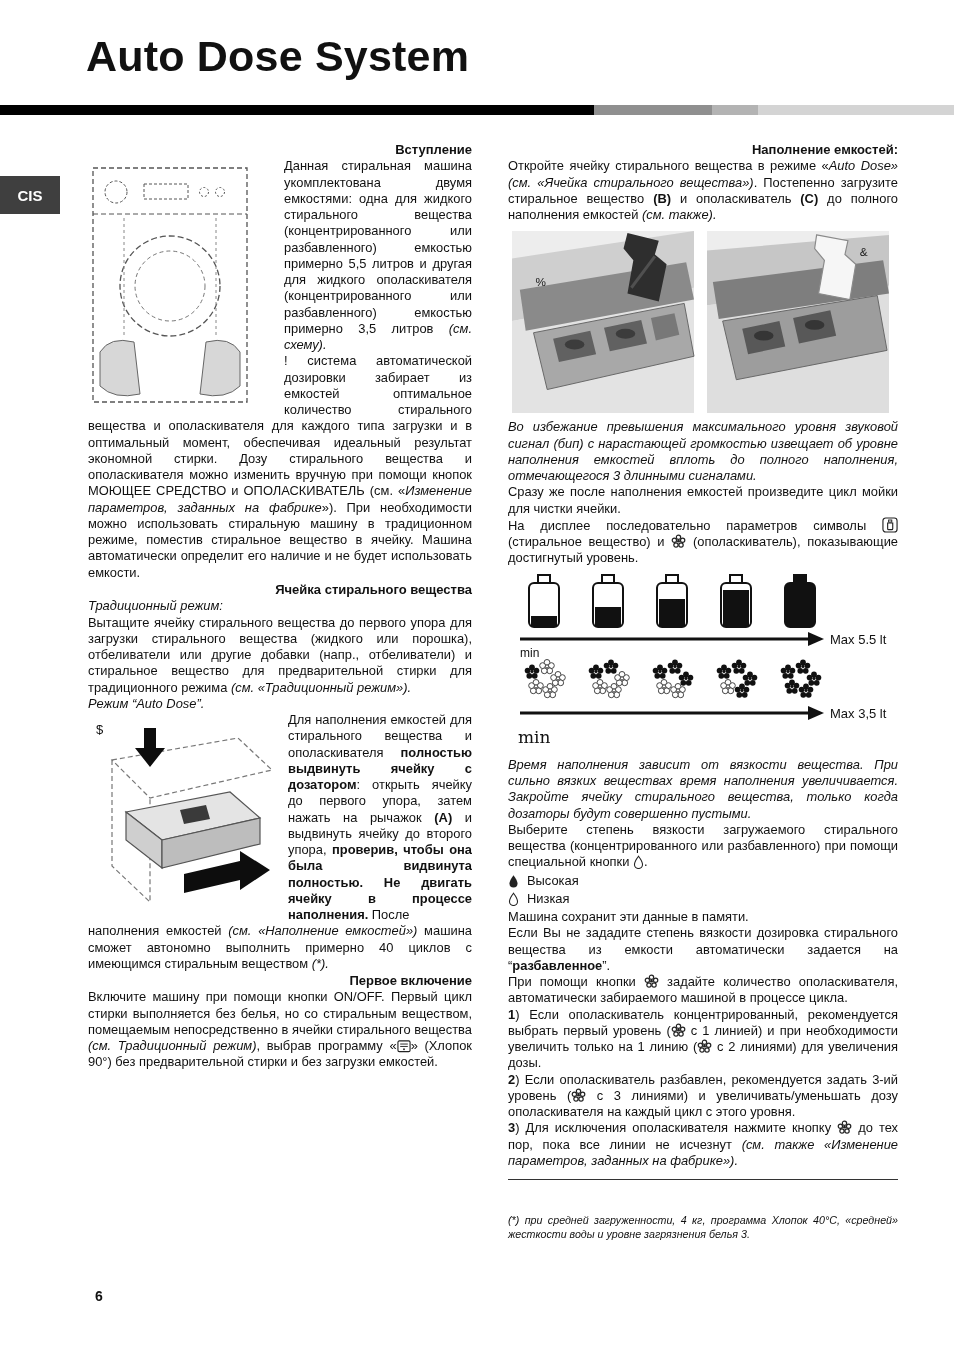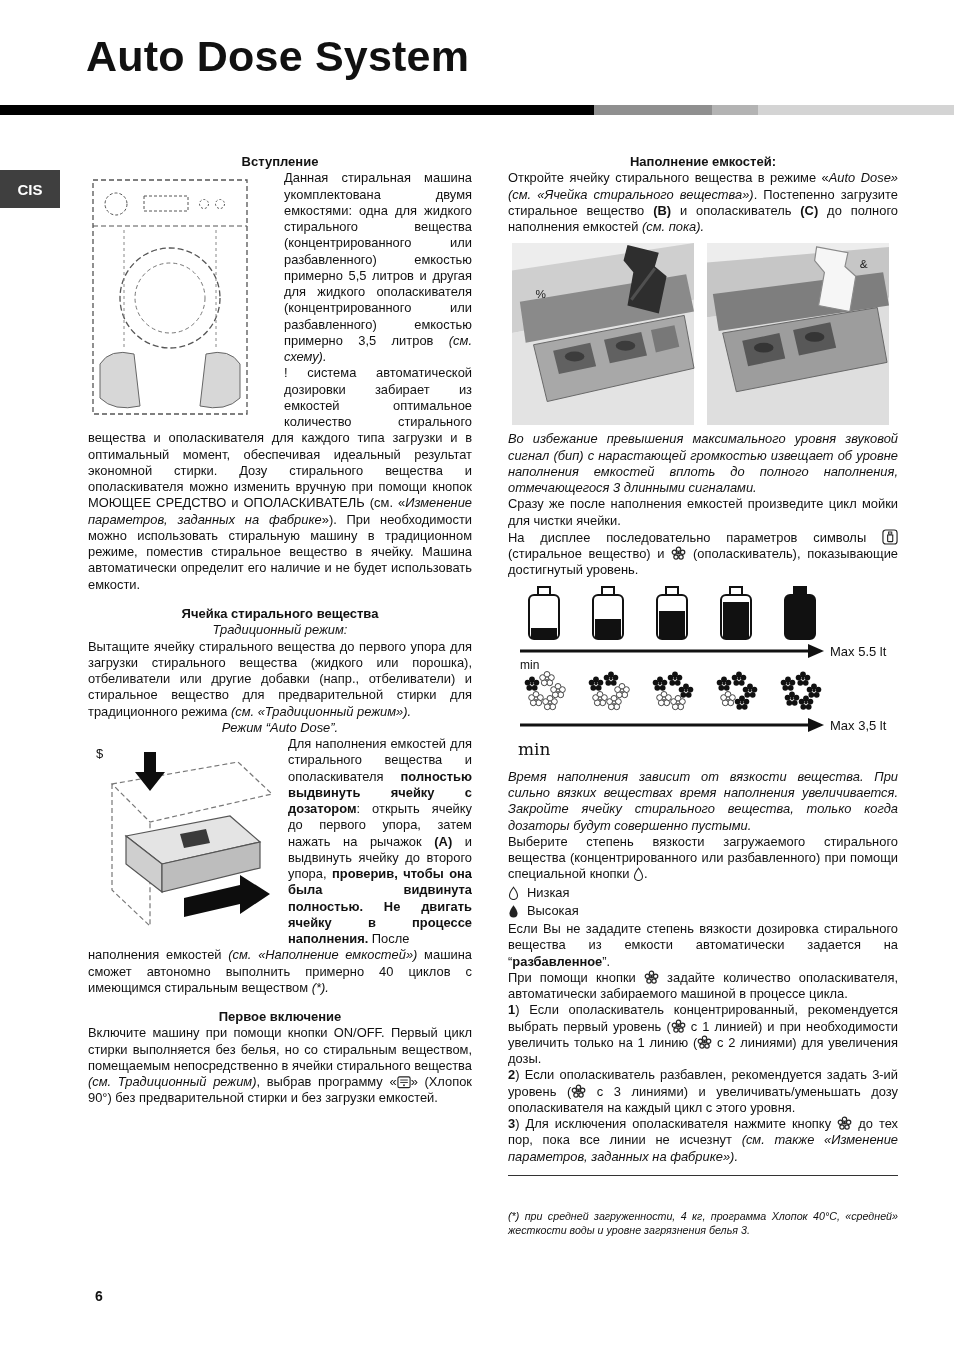--- a/index.html
+++ b/index.html
@@ -5,31 +5,31 @@
   * { margin:0; padding:0; box-sizing:border-box; }
   html,body { background:#fff; }
   body { width:954px; height:1350px; position:relative; overflow:hidden;
          font-family:"Liberation Sans", sans-serif; color:#111; }
   .page-title { font-size:43px; font-weight:700; margin:32px 0 0 86px; letter-spacing:0.2px; }
   .title-rule { margin-top:24px; height:10px; display:flex; width:954px; }
   .seg1 { width:594px; background:#000; }
   .seg2 { width:118px; background:#8f8f8f; }
   .seg3 { width:46px;  background:#b3b3b3; }
   .seg4 { flex:1;      background:#d4d4d4; }
-  .cis-tab { position:absolute; left:0; top:170px; width:60px; height:38px;
+  .cis-tab { position:absolute; left:0; top:176px; width:60px; height:38px;
              background:#3f3f3f; color:#fff; font-weight:700; font-size:15px;
              display:flex; align-items:center; justify-content:center; }
   .columns { display:flex; margin:26px 0 0 88px; gap:36px; }
   .col { width:384px; font-size:12.9px; line-height:1.26; text-align:justify; }
   .col-right { width:390px; }
-  h3 { font-size:13px; font-weight:700; clear:both; text-align:center; margin-top:13px; }
+  h3 { font-size:13px; font-weight:700; clear:both; text-align:right; margin-top:1px; }
   p { margin:0; }
   .i { font-style:italic; }
   .b { font-weight:700; }
-  .lbl { text-align:center; }
+  .lbl { text-align:left; }
   .figure { float:left; margin:4px 10px 2px 0; }
   .photos { display:flex; gap:5px; margin:8px 0 6px 0; }
   .photos svg { display:block; }
   .diagram { margin:6px 0 4px 0; }
   .visc-line { display:flex; align-items:center; gap:8px; margin:2px 0; text-align:left; }
   .fn-rule { border:none; border-top:1px solid #333; margin:10px 0 5px 0; }
   .footnote { font-size:10.7px; font-style:italic; line-height:1.3;margin-top:34px; }
   .page-number { position:absolute; left:95px; top:1288px; font-weight:700; font-size:14px; }
   .ic { display:inline-block; vertical-align:-3px; }
 </style>
@@ -104,21 +104,21 @@
       <p><span>Включите машину при помощи кнопки ON/OFF. Первый цикл стирки выполняется без белья, но со стиральным веществом, помещаемым непосредственно в ячейки стирального вещества </span><span class="i">(см. Традиционный режим)</span><span>, выбрав программу «</span><svg class="ic" width="14" height="14" viewBox="0 0 15 15">
             <rect x="1" y="2" width="13" height="11.5" rx="1.5" fill="none" stroke="#222" stroke-width="1.2"></rect>
             <line x1="3.4" y1="5.4" x2="11.6" y2="5.4" stroke="#222"></line>
             <line x1="3.4" y1="8" x2="11.6" y2="8" stroke="#222"></line>
             <circle cx="7.5" cy="11" r="1" fill="#222"></circle>
           </svg><span>» (Хлопок 90°) без предварительной стирки и без загрузки емкостей.</span></p>
     </div>
 
     <div class="col col-right">
       <h3>Наполнение емкостей:</h3>
-      <p><span>Откройте ячейку стирального вещества в режиме «</span><span class="i">Auto Dose» (см. «Ячейка стирального вещества»)</span><span>. Постепенно загрузите стиральное вещество </span><span class="b">(B)</span><span> и ополаскиватель </span><span class="b">(C)</span><span> до полного наполнения емкостей </span><span class="i">(см. пока).</span></p>
+      <p><span>Откройте ячейку стирального вещества в режиме «</span><span class="i">Auto Dose» (см. «Ячейка стирального вещества»)</span><span>. Постепенно загрузите стиральное вещество </span><span class="b">(B)</span><span> и ополаскиватель </span><span class="b">(C)</span><span> до полного наполнения емкостей </span><span class="i">(см. также).</span></p>
 
       <div class="photos">
         <svg width="190" height="182" viewBox="0 0 186 186">
           <rect width="186" height="186" fill="#ededed"></rect>
           <path d="M0 28 L186 0 L186 58 L0 92 Z" fill="#cfcfcf"></path>
           <path d="M0 92 L186 58 L186 186 L0 186 Z" fill="#e3e3e3"></path>
           <path d="M8 60 L178 32 L186 70 L14 102 Z" fill="#8a8a8a"></path>
           <text x="24" y="56" font-size="12" fill="#1a1a1a">%</text>
           <path d="M22 104 L176 74 L186 128 L36 162 Z" fill="#a8a8a8" stroke="#666" stroke-width="1"></path>
           <path d="M42 110 L80 102 L86 126 L48 134 Z" fill="#616161"></path>
@@ -228,30 +228,31 @@
           <text x="10" y="170" font-size="17" fill="#111" font-family="DejaVu Serif, serif">min</text>
         </svg>
       </div>
 
       <p class="i">Время наполнения зависит от вязкости вещества. При сильно вязких веществах время наполнения увеличивается. Закройте ячейку стирального вещества, только когда дозаторы будут совершенно пустыми.</p>
       <p><span>Выберите степень вязкости загружаемого стирального вещества (концентрированного или разбавленного) при помощи специальной кнопки </span><svg class="ic" width="11" height="14" viewBox="0 0 12 15">
             <path d="M6 1.2 C6 1.2 1.6 7 1.6 10.2 a4.4 4.4 0 0 0 8.8 0 C10.4 7 6 1.2 6 1.2 Z" fill="none" stroke="#222" stroke-width="1.2"></path>
           </svg><span>.</span></p>
       <div class="visc-line">
           <svg class="ic" width="11" height="14" viewBox="0 0 12 15">
+            <path d="M6 1.2 C6 1.2 1.6 7 1.6 10.2 a4.4 4.4 0 0 0 8.8 0 C10.4 7 6 1.2 6 1.2 Z" fill="#222"></path>
+          </svg>
+          <span>Высокая</span>
+        </div>
+      <div class="visc-line">
+          <svg class="ic" width="11" height="14" viewBox="0 0 12 15">
             <path d="M6 1.2 C6 1.2 1.6 7 1.6 10.2 a4.4 4.4 0 0 0 8.8 0 C10.4 7 6 1.2 6 1.2 Z" fill="none" stroke="#222" stroke-width="1.2"></path>
           </svg>
           <span>Низкая</span>
         </div>
-      <div class="visc-line">
-          <svg class="ic" width="11" height="14" viewBox="0 0 12 15">
-            <path d="M6 1.2 C6 1.2 1.6 7 1.6 10.2 a4.4 4.4 0 0 0 8.8 0 C10.4 7 6 1.2 6 1.2 Z" fill="#222"></path>
-          </svg>
-          <span>Высокая</span>
-        </div>
+      <p>Машина сохранит эти данные в памяти.</p>
       <p><span>Если Вы не зададите степень вязкости дозировка стирального вещества из емкости автоматически задается на “</span><span class="b">разбавленное</span><span>”.</span></p>
 
       <p><span>При помощи кнопки </span><svg class="ic" width="15" height="15" viewBox="0 0 16 16">
             <g fill="none" stroke="#222" stroke-width="1.3">
               <circle cx="8" cy="3.4" r="2.3"></circle>
               <circle cx="12.4" cy="6.6" r="2.3"></circle>
               <circle cx="10.7" cy="11.8" r="2.3"></circle>
               <circle cx="5.3" cy="11.8" r="2.3"></circle>
               <circle cx="3.6" cy="6.6" r="2.3"></circle>
             </g>

